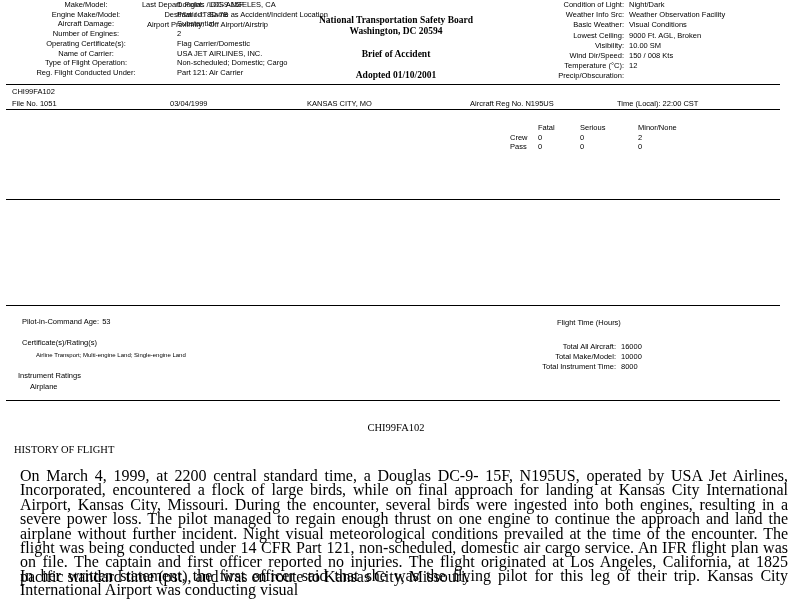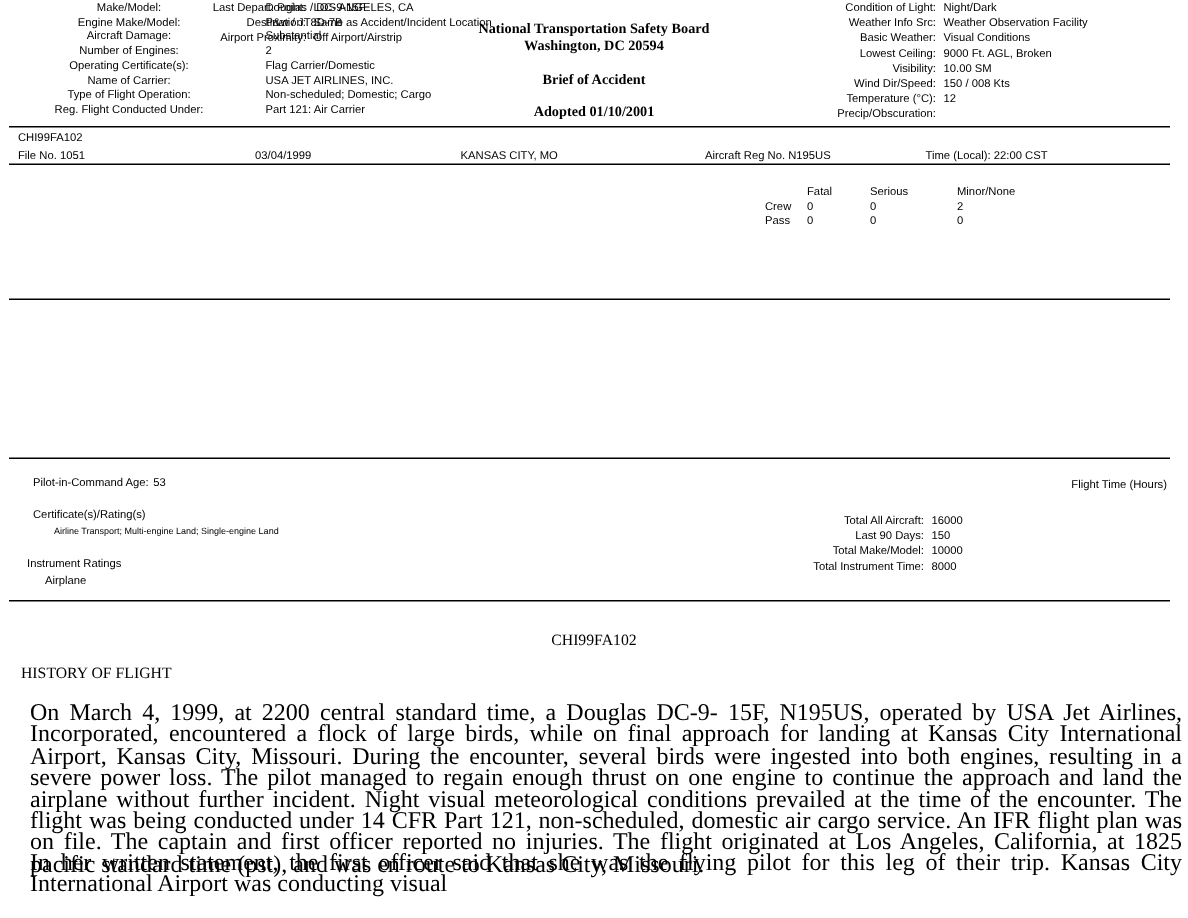--- a/index.html
+++ b/index.html
@@ -157,29 +157,25 @@
   </div>
 
   <div class="hr" style="top:305px"></div>
 
   <div class="abs sans" style="left:22px;top:317px"><span>Pilot-in-Command Age:</span><span style="margin-left:3px">53</span></div>
   <div class="abs sans" style="left:22px;top:338px">Certificate(s)/Rating(s)</div>
   <div class="abs small-cert" style="left:36px;top:352px">Airline Transport; Multi-engine Land; Single-engine Land</div>
   <div class="abs sans" style="left:18px;top:371px">Instrument Ratings</div>
   <div class="abs sans" style="left:30px;top:382px">Airplane</div>
 
-  <div class="abs sans" style="left:400px;top:318px;width:378px;text-align:right;white-space:nowrap">Flight Time (Hours)</div>
+  <div class="abs sans" style="left:400px;top:318px;width:378px;text-align:center;white-space:nowrap">Flight Time (Hours)</div>
   <div class="kv kv-flighttime">
     <div class="kv-row">
         <div class="kv-label">Total All Aircraft:</div>
         <div class="kv-value">16000</div>
-      </div>
-    <div class="kv-row">
-        <div class="kv-label">Last 90 Days:</div>
-        <div class="kv-value">150</div>
       </div>
     <div class="kv-row">
         <div class="kv-label">Total Make/Model:</div>
         <div class="kv-value">10000</div>
       </div>
     <div class="kv-row">
         <div class="kv-label">Total Instrument Time:</div>
         <div class="kv-value">8000</div>
       </div>
   </div>

